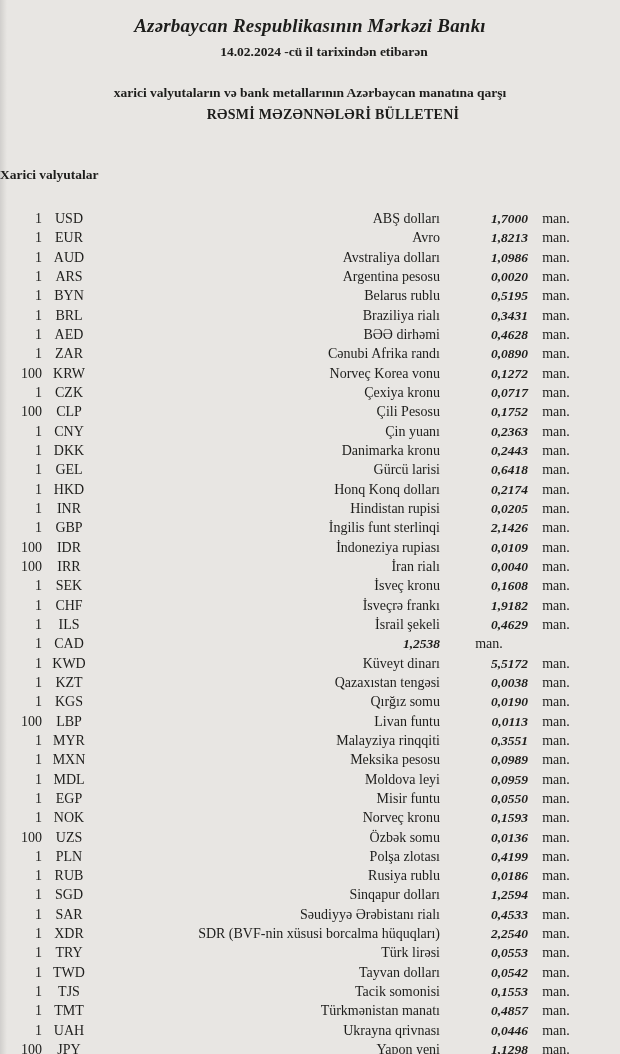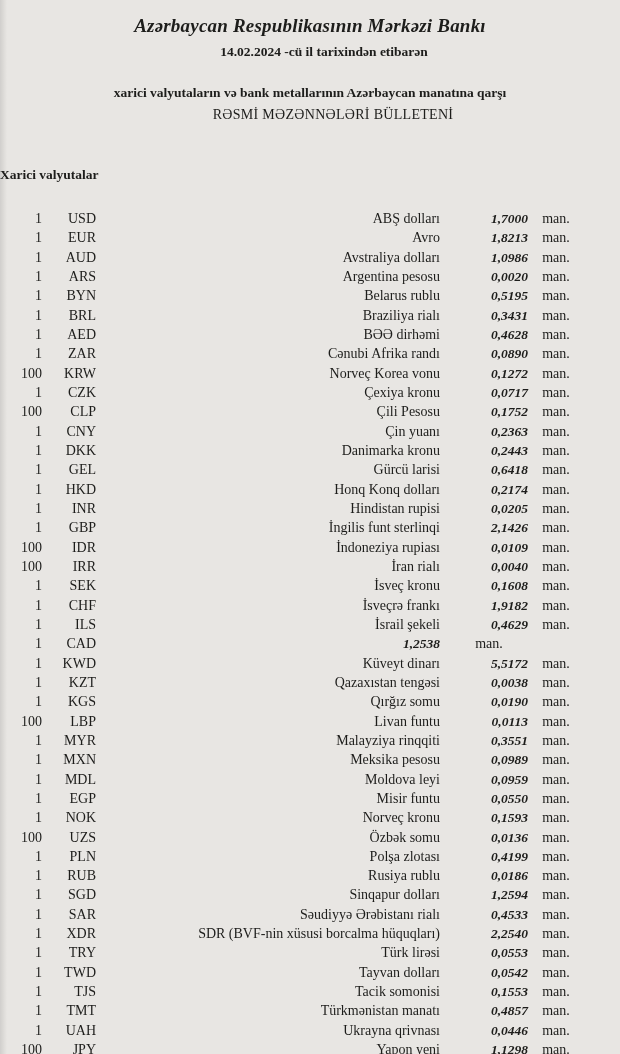--- a/index.html
+++ b/index.html
@@ -36,21 +36,21 @@
     transform: translateX(14px);
   }
   .subtitle {
     font-size: 13.5px;
     font-weight: bold;
     line-height: 17px;
     margin-top: 24px;
   }
   .bulletin-title {
     font-size: 14px;
-    font-weight: normal;
+    font-weight: bold;
     line-height: 18px;
     margin-top: 5px;
     letter-spacing: 0.3px;
     padding-left: 46px;
   }
   .section-title {
     font-size: 13.5px;
     font-weight: bold;
     line-height: 17px;
     margin-top: 42px;
@@ -60,21 +60,21 @@
     padding-right: 46px; 
   }
   .row {
     display: grid;
     grid-template-columns: 42px 54px 1fr 88px 46px;
     height: 19.34px;
     align-items: baseline;
   }
   .row span { line-height: 19.34px; white-space: nowrap; }
   .qty  { text-align: right;  font-size: 14px; }
-  .code { text-align: right; font-size: 14px; }
+  .code { text-align: center; font-size: 14px; }
   .name { text-align: right;   font-size: 14px; padding-left: 2px; }
   .rate { text-align: right;  font-size: 13.5px; font-weight: bold; font-style: italic; margin-top: 23px; }
   .unit { text-align: center;   font-size: 14px; padding-left: 10px; }
 </style>
 </head>
 <body>
 
 <div class="scan-edge"></div>
 
 <div class="header">

